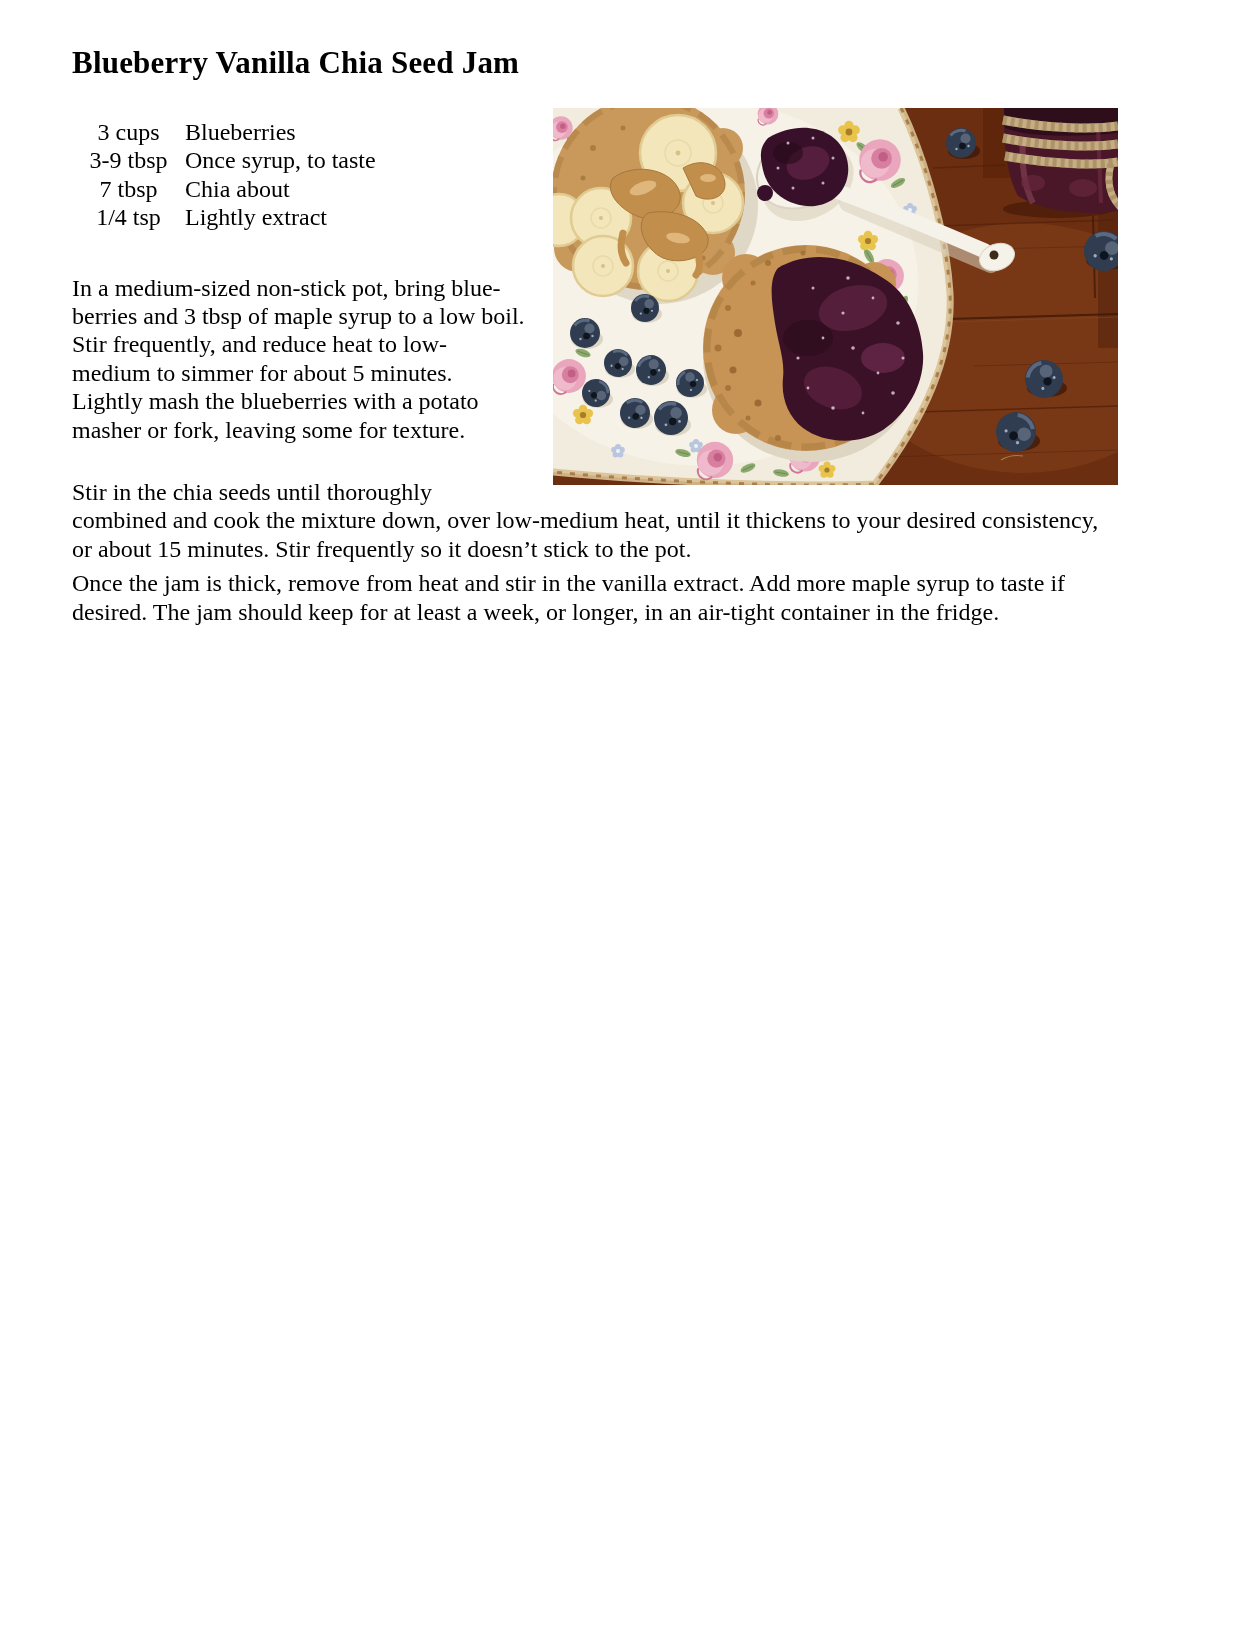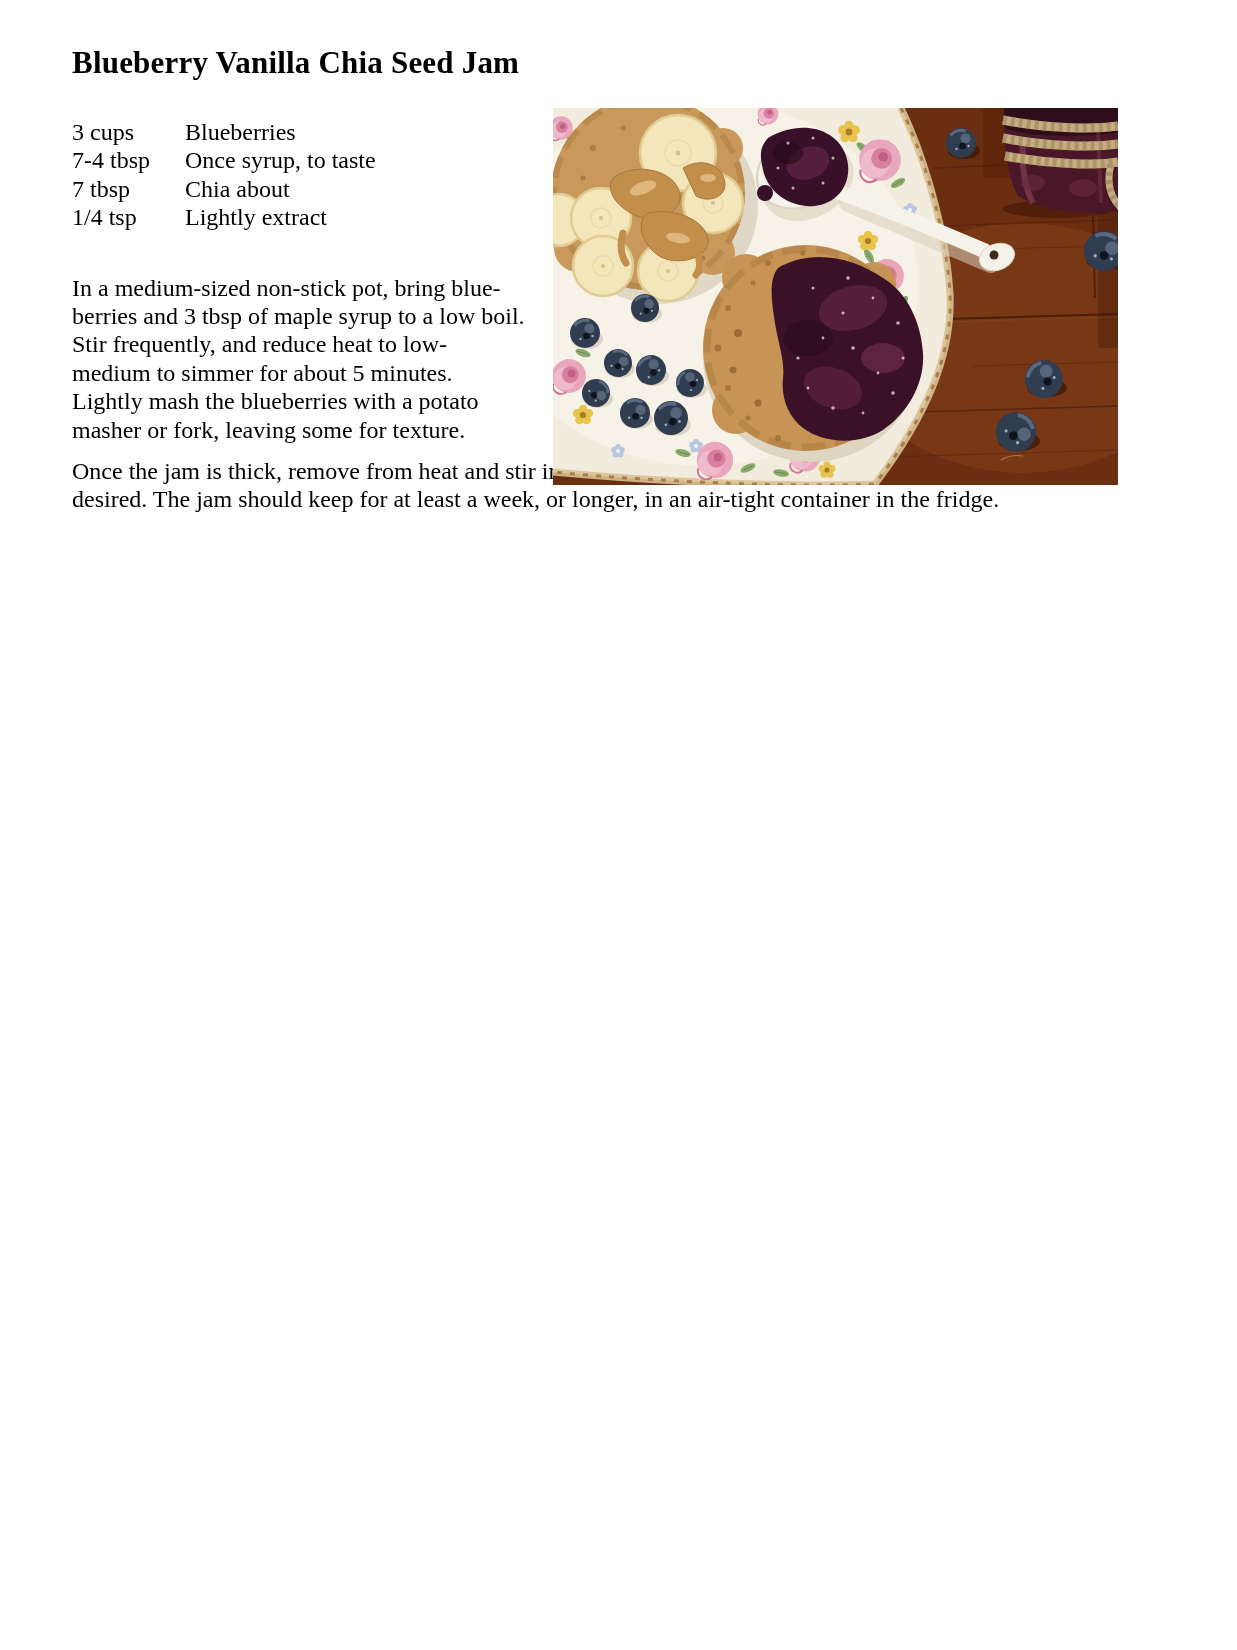--- a/index.html
+++ b/index.html
@@ -2,61 +2,64 @@
 <html><head>
 <meta charset="utf-8">
 <style>
   html,body{margin:0;padding:0;background:#ffffff;}
   .page{position:relative;width:1158px;height:1650px;background:#fff;overflow:hidden;
         font-family:"Liberation Serif","DejaVu Serif",serif;color:#000;}
   .content{position:absolute;left:72px;top:0;width:1093px;}
   .title{font-size:31px;line-height:38px;font-weight:bold;margin:44px 0 0 0;letter-spacing:.2px;}
   .ingredients{margin-top:36px;font-size:24px;line-height:28.4px;}
   .ing-row{display:flex;}
-  .ing-qty{flex:0 0 113px;width:113px;}
+  .ing-qty{flex:0 0 113px;width:113px;text-align:center;}
   .para{font-size:24px;line-height:28.4px;white-space:pre-line;margin:0;}
   .para1{margin-top:42px;}
   .para2{margin-top:34px;}
-  .para3{margin-top:13px;}
+  .para3{margin-top:6px;}
   .photo{position:absolute;left:553px;top:108px;width:565px;height:377px;}
   .photo svg{display:block;width:100%;height:100%;}
 </style>
 </head>
 <body>
 
 <div class="page">
   <div class="content">
 
     <h1 class="title">Blueberry Vanilla Chia Seed Jam</h1>
 
     <div class="ingredients">
       <div class="ing-row">
         <span class="ing-qty">3 cups</span>
         <span class="ing-name">Blueberries</span>
       </div>
       <div class="ing-row">
-        <span class="ing-qty">7-4 tbsp</span>
+        <span class="ing-qty">3-9 tbsp</span>
         <span class="ing-name">Once syrup, to taste</span>
       </div>
       <div class="ing-row">
         <span class="ing-qty">7 tbsp</span>
         <span class="ing-name">Chia about</span>
       </div>
       <div class="ing-row">
         <span class="ing-qty">1/4 tsp</span>
         <span class="ing-name">Lightly extract</span>
       </div>
     </div>
 
     <p class="para para1">In a medium-sized non-stick pot, bring  blue-
 berries and 3 tbsp of maple syrup to a low boil.
 Stir frequently, and reduce heat to low-
 medium to simmer for about 5 minutes.
 Lightly mash the blueberries with a potato
 masher or fork, leaving some for texture.</p>
+    <p class="para para2">Stir in the chia seeds until thoroughly
+combined and cook the mixture down, over low-medium heat, until it thickens to your desired consistency,
+or about 15 minutes. Stir frequently so it doesn’t stick to the pot.</p>
     <p class="para para3">Once the jam is thick, remove from heat and stir in the vanilla extract. Add more maple syrup to taste if
 desired. The jam should keep for at least a week, or longer, in an air-tight container in the fridge.</p>
   </div>
 
   <div class="photo">
     <svg viewBox="0 0 565 377" preserveAspectRatio="none" role="img" aria-label="Overhead photo: floral china plate on a dark wood table holding an English muffin half topped with peanut butter and banana slices, another muffin half spread with dark blueberry chia jam, loose blueberries, a white ceramic spoon with jam, and a twine-wrapped jam jar at top right">
       <defs>
         <g id="rose">
           <circle r="13" fill="#e9a6bc"></circle>
           <circle cx="-3" cy="2" r="9" fill="#f0bccd" opacity=".9"></circle>

